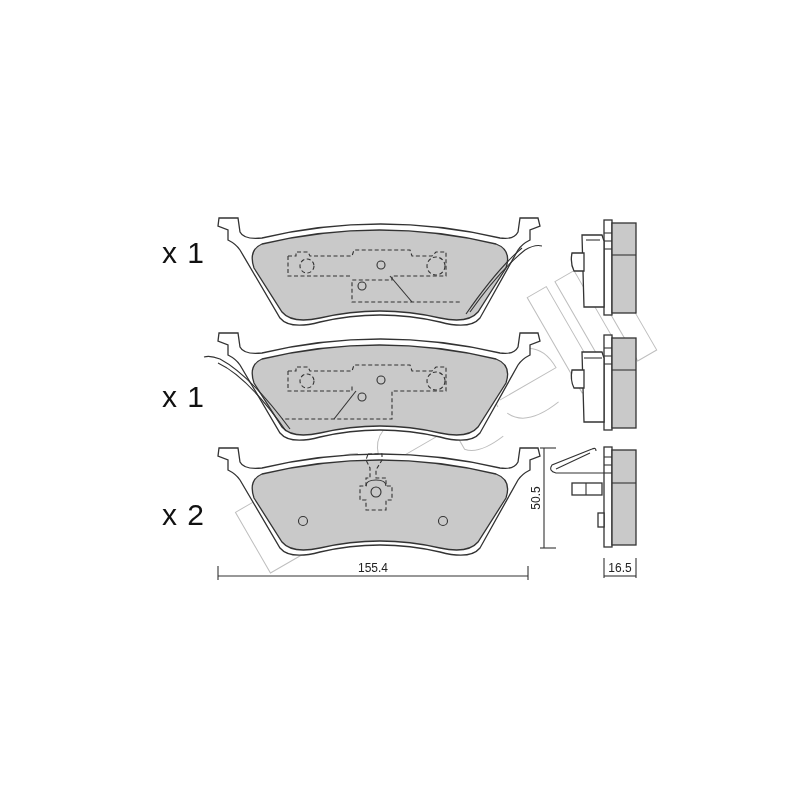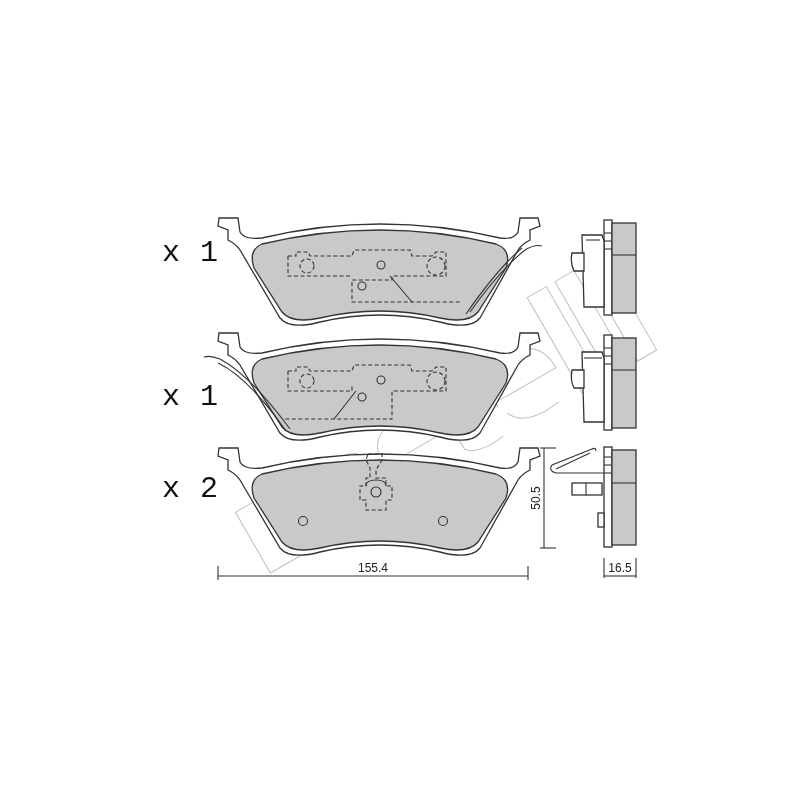--- a/index.html
+++ b/index.html
@@ -1,18 +1,18 @@
 <!DOCTYPE html>
 <html><head>
 <meta charset="utf-8">
 <style>
   html, body { margin:0; padding:0; background:#ffffff; }
   body { width:800px; height:800px; position:relative; overflow:hidden; font-family:"Liberation Sans", sans-serif; }
   #diagram { position:absolute; left:0; top:0; width:800px; height:800px; }
-  .qty { position:absolute; font-size:30px; color:#111; letter-spacing:1px;font-family:Liberation Mono, monospace; }
+  .qty { position:absolute; font-size:30px; color:#111; letter-spacing:1px; }
   .dim { font-family:"Liberation Sans", sans-serif; font-size:12px; fill:#222; }
   .pad { fill:#c9c9c9; stroke:#333; stroke-width:1.3; }
   .plate { fill:#ffffff; stroke:#333; stroke-width:1.3; }
   .dash { fill:none; stroke:#333; stroke-width:1.1; stroke-dasharray:4 2.5; }
   .line { fill:none; stroke:#333; stroke-width:1.1; }
   .wm { fill:none; stroke:#bfbfbf; stroke-width:1; }
 </style>
 </head>
 <body>
 
@@ -122,13 +122,13 @@
   <g>
     <line class="line" x1="604" y1="558" x2="604" y2="578"></line>
     <line class="line" x1="636" y1="558" x2="636" y2="578"></line>
     <line class="line" x1="604" y1="576" x2="636" y2="576"></line>
     <text class="dim" x="620" y="572" text-anchor="middle">16.5</text>
   </g>
 </svg>
 
 <div class="qty" style="left:162px;top:236px;">x 1</div>
 <div class="qty" style="left:162px;top:380px;">x 1</div>
-<div class="qty" style="left:162px;top:472px;">x 2</div>
+<div class="qty" style="left:162px;top:498px;">x 2</div>
 
 </body></html>

